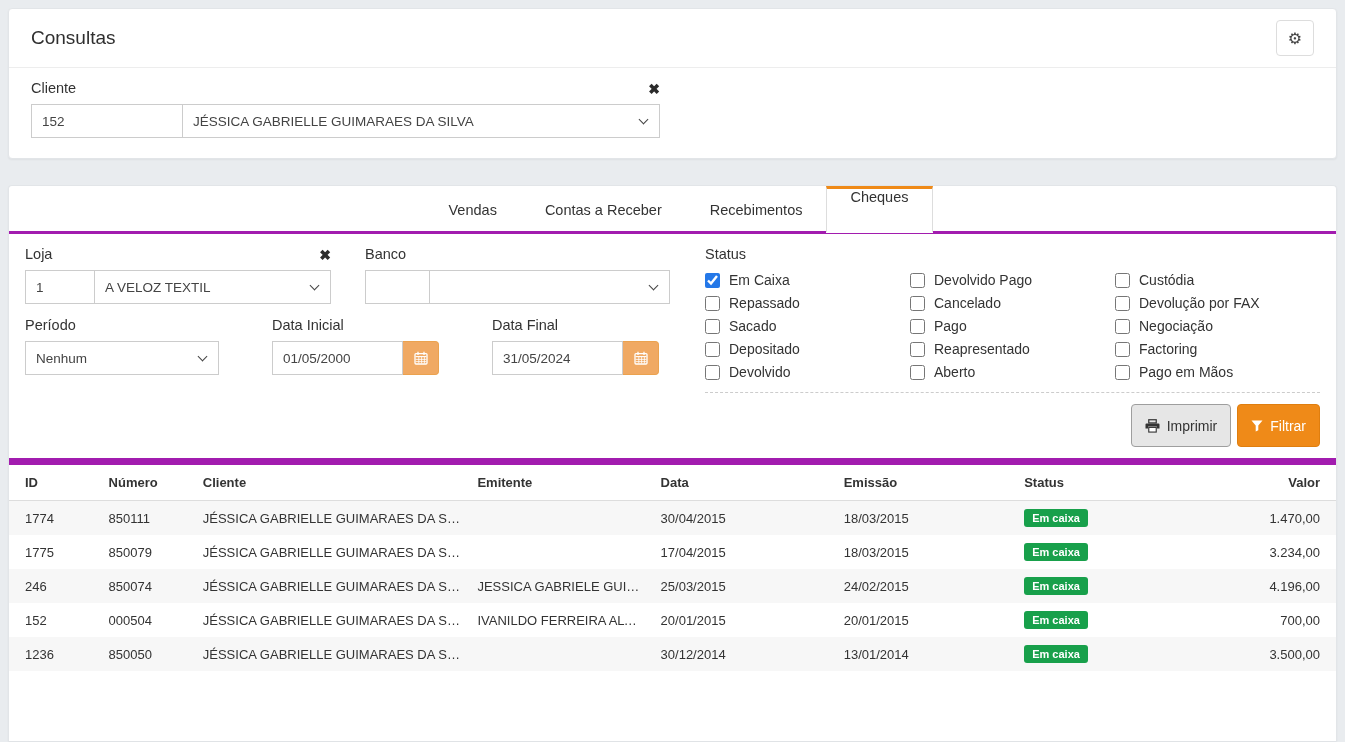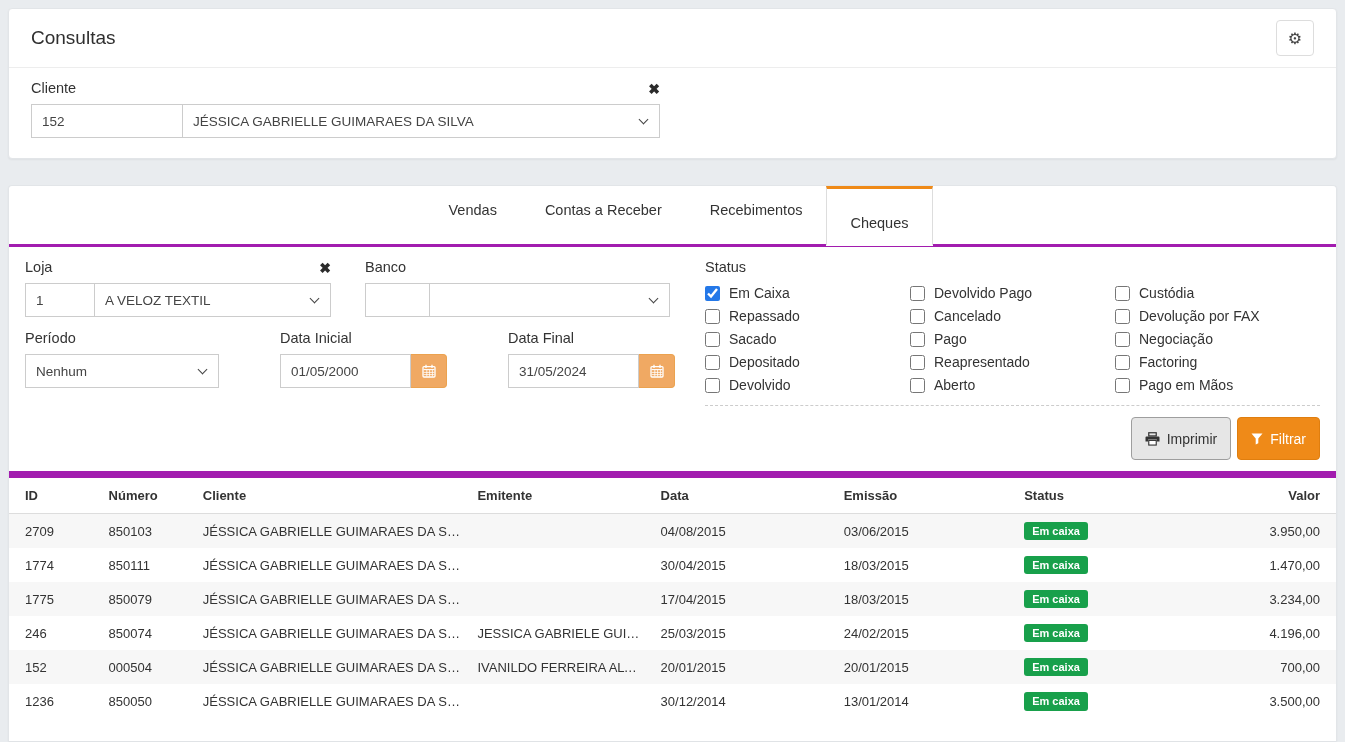--- a/index.html
+++ b/index.html
@@ -64,33 +64,33 @@
   
   #panel-main{height:556px;border-bottom:none;border-radius:4px 4px 0 0;}
   .tabbar{display:flex;border-bottom:3px solid #a21caf;padding-left:12px;justify-content:center;}
   .tab{
     padding:15px 23px 14px;font-size:14.5px;color:#333;cursor:pointer;
     border:1px solid transparent;border-bottom:none;margin-bottom:-1px;
   }
   .tab.active{
     background:#fff;border-color:#ddd;
     border-top:3px solid var(--accent);
-    padding-top:26px;
+    padding-top:0;
     box-shadow:0 1px 0 #fff;
   }
   .filter-area{padding:12px 16px 0;display:flex;}
   .filter-left{width:662px;flex:none;}
   .filter-row1{display:flex;}
   #loja-fieldset{width:306px;}
   #loja-code{width:70px;}
   #loja-fieldset .sel-wrap{flex:1;margin-left:-1px;}
   #banco-fieldset{width:305px;margin-left:34px;}
   #banco-code{width:65px;}
   #banco-fieldset .sel-wrap{flex:1;margin-left:-1px;}
-  .filter-row2{display:flex;margin-top:13px;gap:8px;}
+  .filter-row2{display:flex;margin-top:13px;}
   .f-label{font-size:14.5px;margin-bottom:8px;display:block;}
   #periodo-fieldset{width:194px;}
   .date-fieldset{width:167px;margin-left:53px;}
   .date-group{display:flex;}
   .date-input{
     width:131px;background:#e9e9e9;color:#555;border:1px solid #ccc;
   }
   .cal-btn{
     width:36px;height:34px;border:1px solid var(--cal-btn-border);
     background:var(--cal-btn);border-left:none;border-radius:0 4px 4px 0;
@@ -365,30 +365,20 @@
           <th>Cliente</th>
           <th>Emitente</th>
           <th>Data</th>
           <th>Emissão</th>
           <th>Status</th>
           <th>Valor</th>
         </tr>
       </thead>
     <tbody id="table-body">
         <tr class="">
-          <td>2709</td>
-          <td>850103</td>
-          <td>JÉSSICA GABRIELLE GUIMARAES DA SILVA</td>
-          <td></td>
-          <td>04/08/2015</td>
-          <td>03/06/2015</td>
-          <td><span class="badge">Em caixa</span></td>
-          <td>3.950,00</td>
-        </tr>
-        <tr class="">
           <td>1774</td>
           <td>850111</td>
           <td>JÉSSICA GABRIELLE GUIMARAES DA SILVA</td>
           <td></td>
           <td>30/04/2015</td>
           <td>18/03/2015</td>
           <td><span class="badge">Em caixa</span></td>
           <td>1.470,00</td>
         </tr>
         <tr class="">

